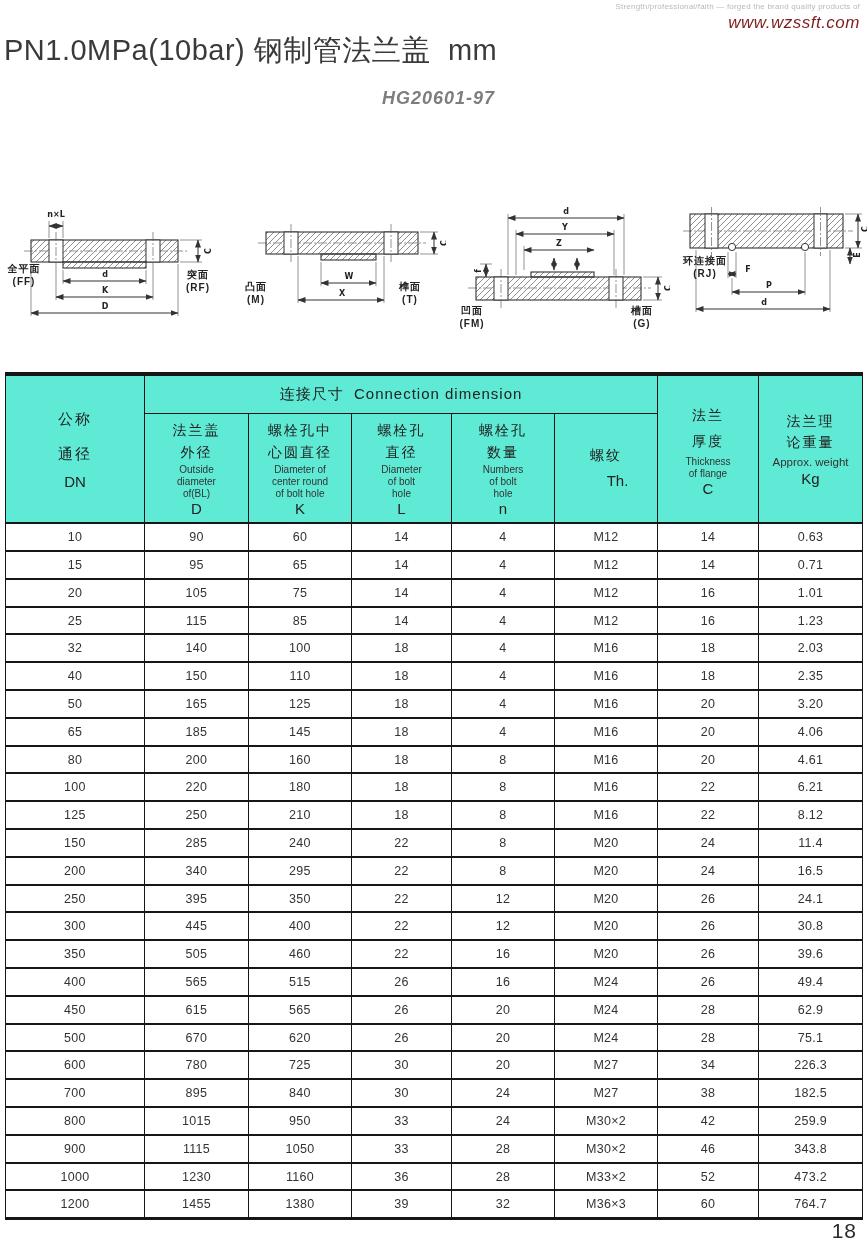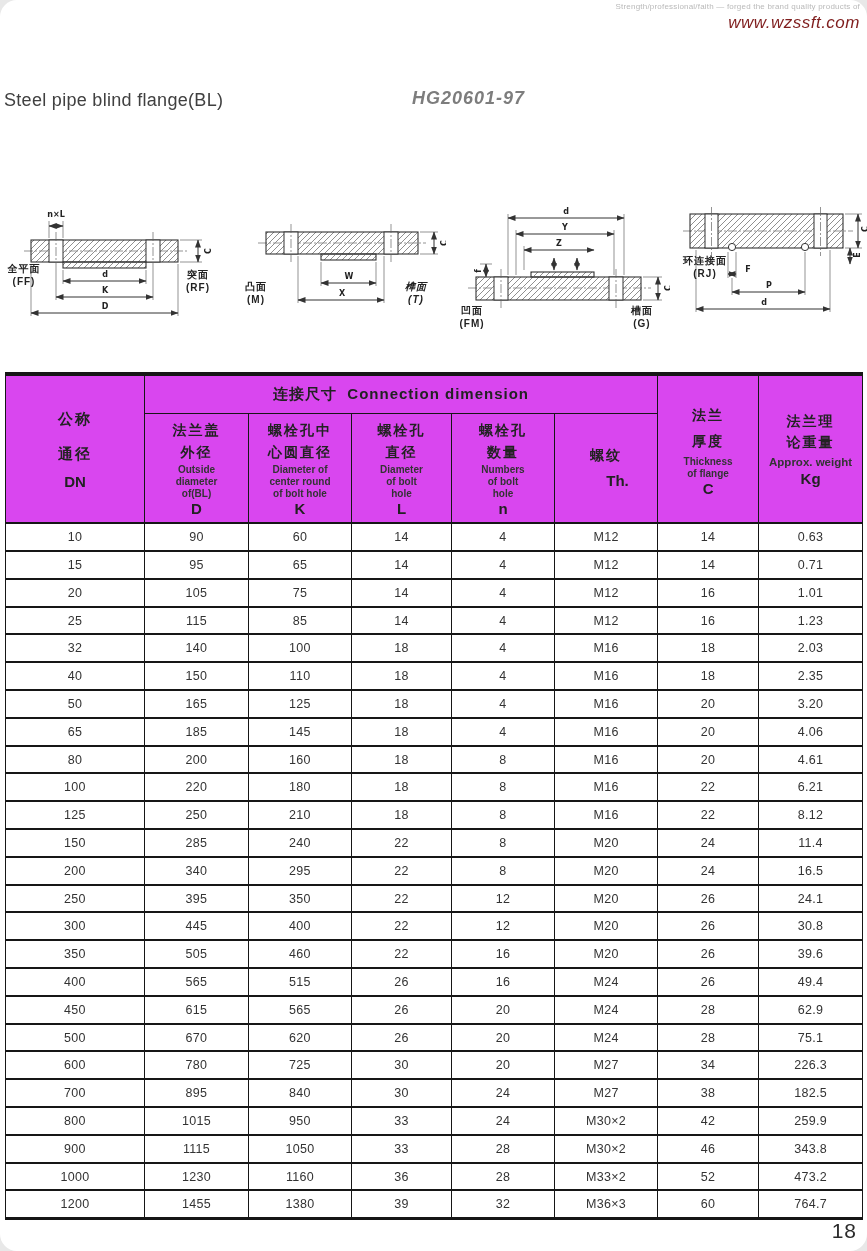--- a/index.html
+++ b/index.html
@@ -1,27 +1,27 @@
 <!DOCTYPE html>
 <html><head>
 <meta charset="utf-8">
 <style>
   * { margin:0; padding:0; box-sizing:border-box; }
   html,body { background:#e8e8e8; }
   .page {
     position:relative; width:867px; height:1251px; background:#ffffff;
     font-family:"Liberation Sans","DejaVu Sans",sans-serif; color:#2f2f2f;
-    overflow:hidden; margin:0 auto;border-radius:17px;
+    overflow:hidden; margin:0 auto;
   }
   
   .tagline { position:absolute; top:2px; right:7px; font-size:8px; color:#b9b9b9; letter-spacing:.2px; }
   .website { position:absolute; top:13px; right:7px; font-size:17px; font-style:italic; color:#7f1d1d; letter-spacing:.5px; }
   .title   { position:absolute; top:31px; left:4px; font-size:29px; color:#3a3a3a; white-space:pre; letter-spacing:.5px; }
   .subtitle{ position:absolute; top:90px; left:4px; font-size:18px; color:#404040; letter-spacing:.3px; }
-  .standard{ position:absolute; top:88px; left:412px; font-size:18px; font-style:italic; font-weight:bold; color:#7d7d7d; letter-spacing:1px; }
+  .standard{ position:absolute; top:88px; left:382px; font-size:18px; font-style:italic; font-weight:bold; color:#7d7d7d; letter-spacing:1px; }
   
   .drawings { position:absolute; top:202px; left:0; width:867px; height:140px; }
   .drawing { position:absolute; top:0; height:140px; }
   .drawing.d1 { left:6px;   width:218px; }
   .drawing.d2 { left:226px; width:220px; }
   .drawing.d3 { left:446px; width:224px; }
   .drawing.d4 { left:678px; width:189px; }
   .dlabel { position:absolute; font-size:10px; font-weight:bold; color:#222; line-height:1.3;
             white-space:pre-line; text-align:center; letter-spacing:1px; }
   svg .hatch { fill:url(#hatch); stroke:#333; stroke-width:1.1; }
@@ -31,21 +31,21 @@
   svg .cl    { stroke:#666; stroke-width:.7; stroke-dasharray:9 2 2 2; }
   svg text.dt{ font-family:"DejaVu Sans",sans-serif; font-size:8px; font-weight:bold; fill:#222; }
   
   .table-wrap { position:absolute; top:372px; left:5px; }
   table { border-collapse:collapse; table-layout:fixed; width:857px;
           border-top:4px solid #161616; border-bottom:3px solid #161616;
           border-left:1.5px solid #161616; border-right:1.5px solid #161616; }
   th, td { border:1px solid #161616; text-align:center; vertical-align:middle; }
   thead tr.group-row { height:39px; }
   thead tr.sub-row   { height:104px; }
-  thead th { font-weight:bold; background:#d946ef; }
+  thead th { font-weight:normal; background:#5eead4; }
   thead tr.sub-row th, thead th[rowspan] { border-bottom:2.5px solid #161616; }
   .group-cell { font-size:15px; color:#222; letter-spacing:1px; white-space:pre; }
   .hcell { display:flex; flex-direction:column; align-items:center; justify-content:center; height:100%; padding:5px 0; }
   .hcell .cn  { font-size:14px; color:#222; letter-spacing:2px; line-height:1.6; white-space:pre-line; }
   .hcell .en  { font-size:10px; color:#333; line-height:1.2; white-space:pre-line; margin-top:1px; }
   .hcell .sym { font-size:15px; color:#222; margin-top:auto; }
   .hcell-dn .cn { font-size:15px; line-height:2.3; }
   .hcell-dn .sym { margin:2px 0 6px; }
   .hcell-th { justify-content:space-between; }
   .hcell-th .cn { line-height:1.3; }
@@ -71,21 +71,21 @@
         <path d="M0,0L8,3L0,6Z" fill="#333"></path>
       </marker>
       <marker id="aS" viewBox="0 0 8 6" refX="0.5" refY="3" markerWidth="8" markerHeight="6" orient="auto">
         <path d="M8,0L0,3L8,6Z" fill="#333"></path>
       </marker>
     </defs>
   </svg>
 
   <div class="tagline">Strength/professional/faith — forged the brand quality products of</div>
   <div class="website">www.wzssft.com</div>
-  <div class="subtitle">Steel pipe blind flange(BL)</div>
+  <div class="title">PN1.0MPa(10bar) 钢制管法兰盖  mm</div>
   <div class="standard">HG20601-97</div>
 
   <div class="drawings">
 
     <div class="drawing d1">
       <svg viewBox="0 0 210 135" width="210" height="135">
         <line class="cl" x1="18" y1="49" x2="182" y2="49"></line>
         <rect class="hatch" x="25" y="38" width="147" height="22"></rect>
         <rect class="slot" x="43" y="38" width="14" height="22"></rect>
         <line class="cl" x1="50" y1="30" x2="50" y2="68"></line>
@@ -136,21 +136,21 @@
         <line class="ext" x1="158" y1="54" x2="158" y2="101"></line>
         <line class="dim" x1="72" y1="98" x2="158" y2="98"></line>
         <text class="dt" x="116" y="94" text-anchor="middle">X</text>
         <line class="ext" x1="194" y1="30" x2="212" y2="30"></line>
         <line class="ext" x1="194" y1="52" x2="212" y2="52"></line>
         <line class="dim" x1="208" y1="30" x2="208" y2="52"></line>
         <text class="dt" x="218" y="44" text-anchor="middle" transform="rotate(-90 218 41)">C</text>
       </svg>
       <div class="dlabel" style="left:8px; top:78px; width:44px;">凸面
 (M)</div>
-      <div class="dlabel" style="left:166px; top:78px; width:48px;font-style:italic;">榫面
+      <div class="dlabel" style="left:160px; top:78px; width:48px;">榫面
 (T)</div>
     </div>
 
     <div class="drawing d3">
       <svg viewBox="0 0 224 135" width="224" height="135">
         <line class="cl" x1="22" y1="86" x2="205" y2="86"></line>
         <rect class="hatch" x="30" y="75" width="165" height="23"></rect>
         <rect class="slot" x="48" y="75" width="14" height="23"></rect>
         <line class="cl" x1="55" y1="67" x2="55" y2="106"></line>
         <rect class="slot" x="163" y="75" width="14" height="23"></rect>

